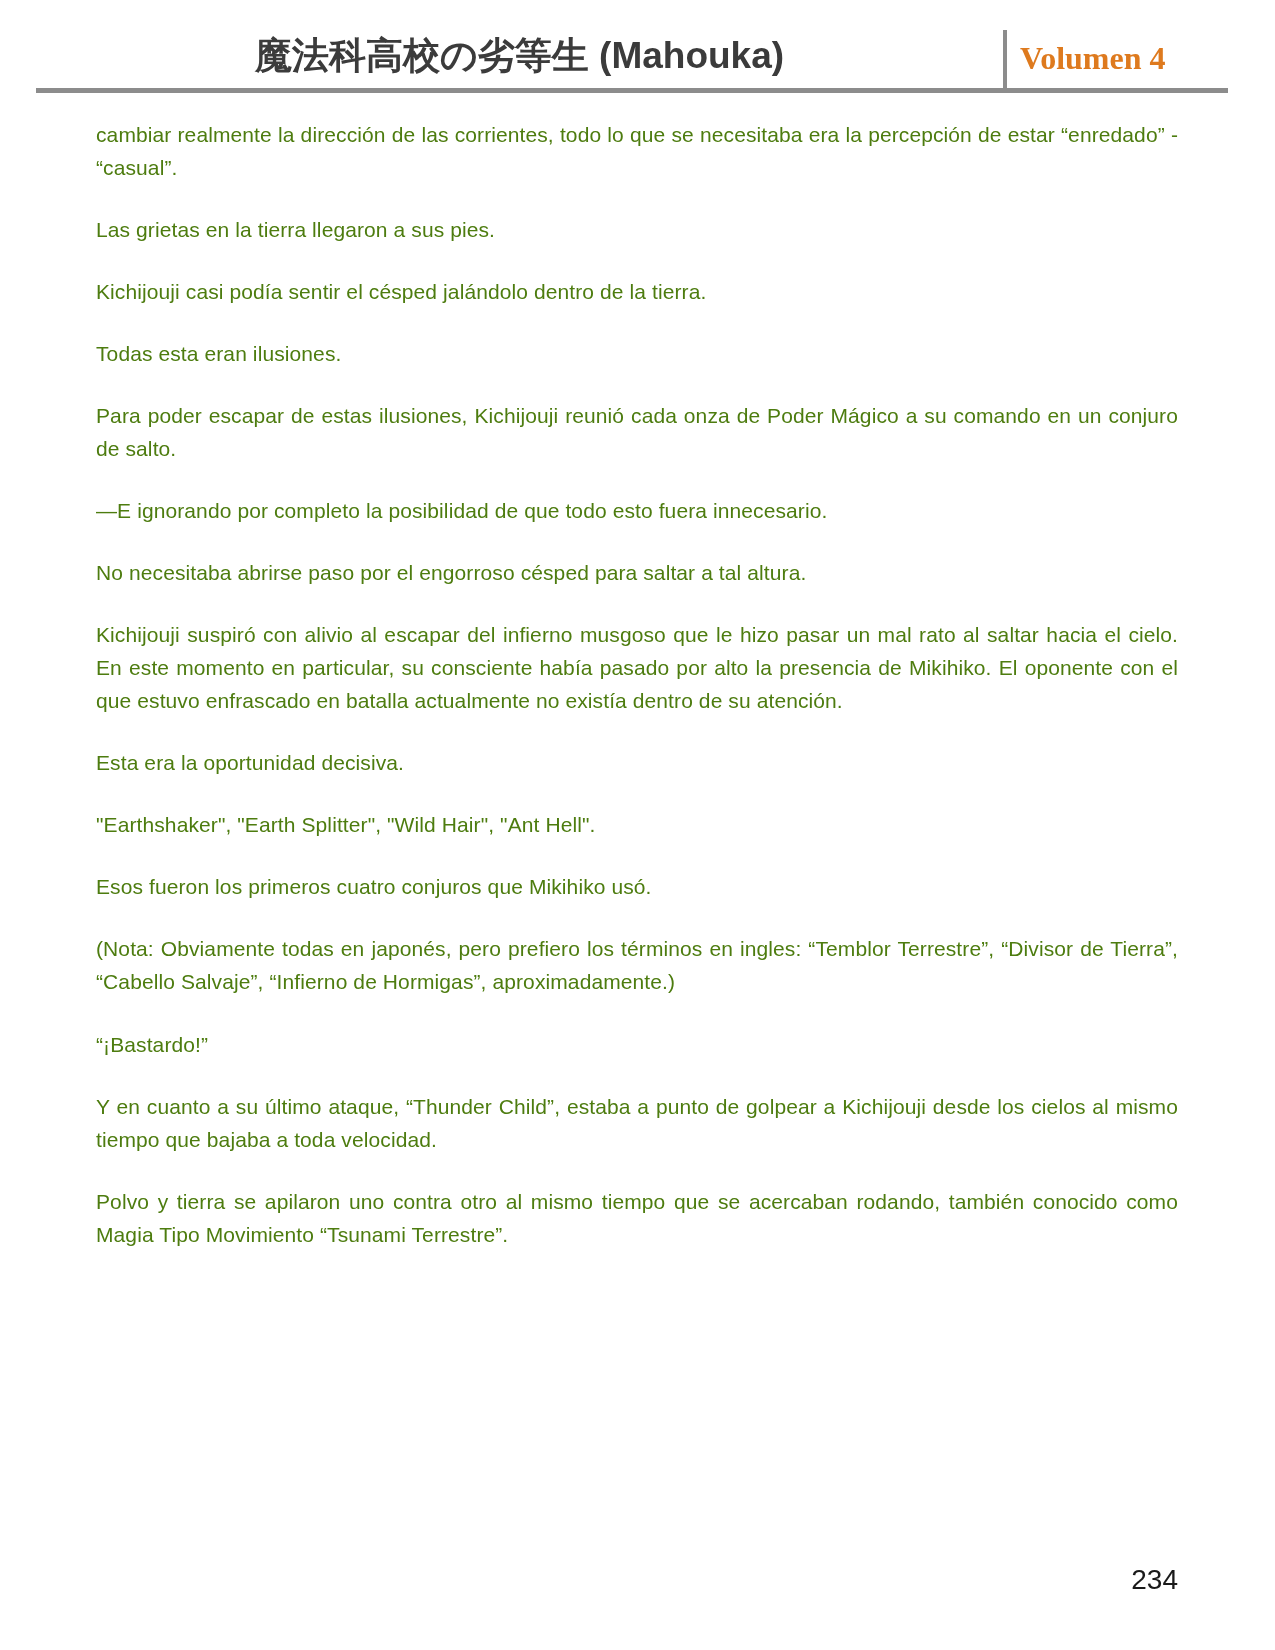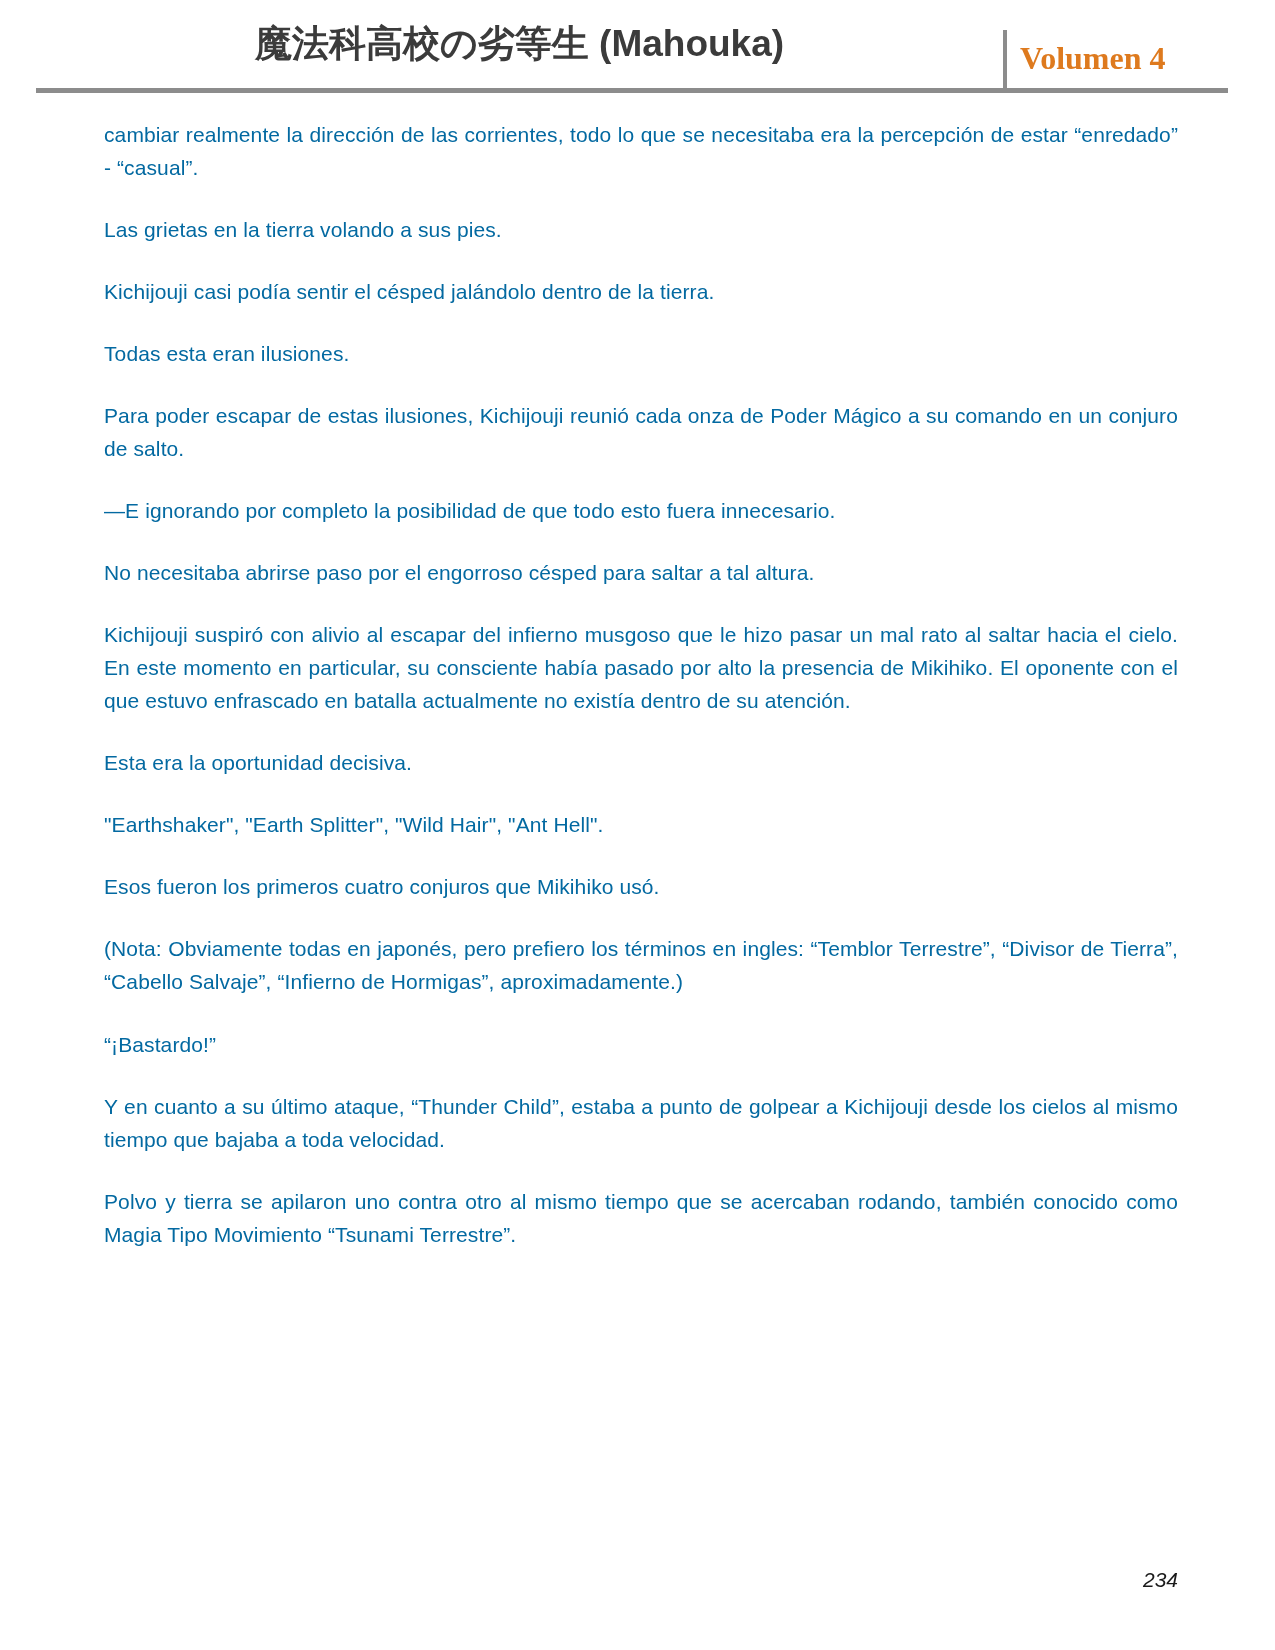--- a/index.html
+++ b/index.html
@@ -13,21 +13,21 @@
     height: 1650px;
     background: #ffffff;
     overflow: hidden;
     font-family: "Liberation Sans", sans-serif;
   }
 
   
   .header-title {
     position: absolute;
     left: 36px;
-    top: 18px;
+    top: 30px;
     width: 967px;
     text-align: center;
     font-family: "Liberation Sans", sans-serif;
     font-weight: bold;
     font-size: 37px;
     line-height: 52px;
     color: #3b3b3b;
     white-space: nowrap;
   }
   .header-divider {
@@ -59,57 +59,56 @@
   }
 
   
   .body-text {
     position: absolute;
     left: 88px;
     top: 118px;
     width: 1090px;
   }
   .para {
-    margin: 0 0 29px 16px;
+    margin: 0 0 29px 8px;
     font-size: 21px;
     line-height: 33px;
-    color: #0369a1;
+    color: #4d7c0f;
     text-align: justify;
     letter-spacing: 0.1px;
   }
   .para.space-before {
     margin-top: 30px;
   }
 
   
   .page-number {
     position: absolute;
     right: 97px;
     top: 1563px;
-    font-size: 21px;
+    font-size: 28px;
     line-height: 33px;
     color: #1a1a1a;
-    font-style: italic;
   }
 </style>
 </head>
 <body>
 
 <div class="page">
 
   <div class="header">
     <div class="header-title">魔法科高校の劣等生 (Mahouka)</div>
     <div class="header-divider"></div>
     <div class="header-volume">Volumen 4</div>
     <div class="header-rule"></div>
   </div>
 
   <div class="body-text">
       <p class="para">cambiar realmente la dirección de las corrientes, todo lo que se necesitaba era la percepción de estar “enredado” - “casual”.</p>
-      <p class="para">Las grietas en la tierra volando a sus pies.</p>
+      <p class="para">Las grietas en la tierra llegaron a sus pies.</p>
       <p class="para">Kichijouji casi podía sentir el césped jalándolo dentro de la tierra.</p>
       <p class="para">Todas esta eran ilusiones.</p>
       <p class="para">Para poder escapar de estas ilusiones, Kichijouji reunió cada onza de Poder Mágico a su comando en un conjuro de salto.</p>
       <p class="para">—E ignorando por completo la posibilidad de que todo esto fuera innecesario.</p>
       <p class="para">No necesitaba abrirse paso por el engorroso césped para saltar a tal altura.</p>
       <p class="para">Kichijouji suspiró con alivio al escapar del infierno musgoso que le hizo pasar un mal rato al saltar hacia el cielo. En este momento en particular, su consciente había pasado por alto la presencia de Mikihiko. El oponente con el que estuvo enfrascado en batalla actualmente no existía dentro de su atención.</p>
       <p class="para">Esta era la oportunidad decisiva.</p>
       <p class="para">"Earthshaker", "Earth Splitter", "Wild Hair", "Ant Hell".</p>
       <p class="para">Esos fueron los primeros cuatro conjuros que Mikihiko usó.</p>
       <p class="para">(Nota: Obviamente todas en japonés, pero prefiero los términos en ingles: “Temblor Terrestre”, “Divisor de Tierra”, “Cabello Salvaje”, “Infierno de Hormigas”, aproximadamente.)</p>

